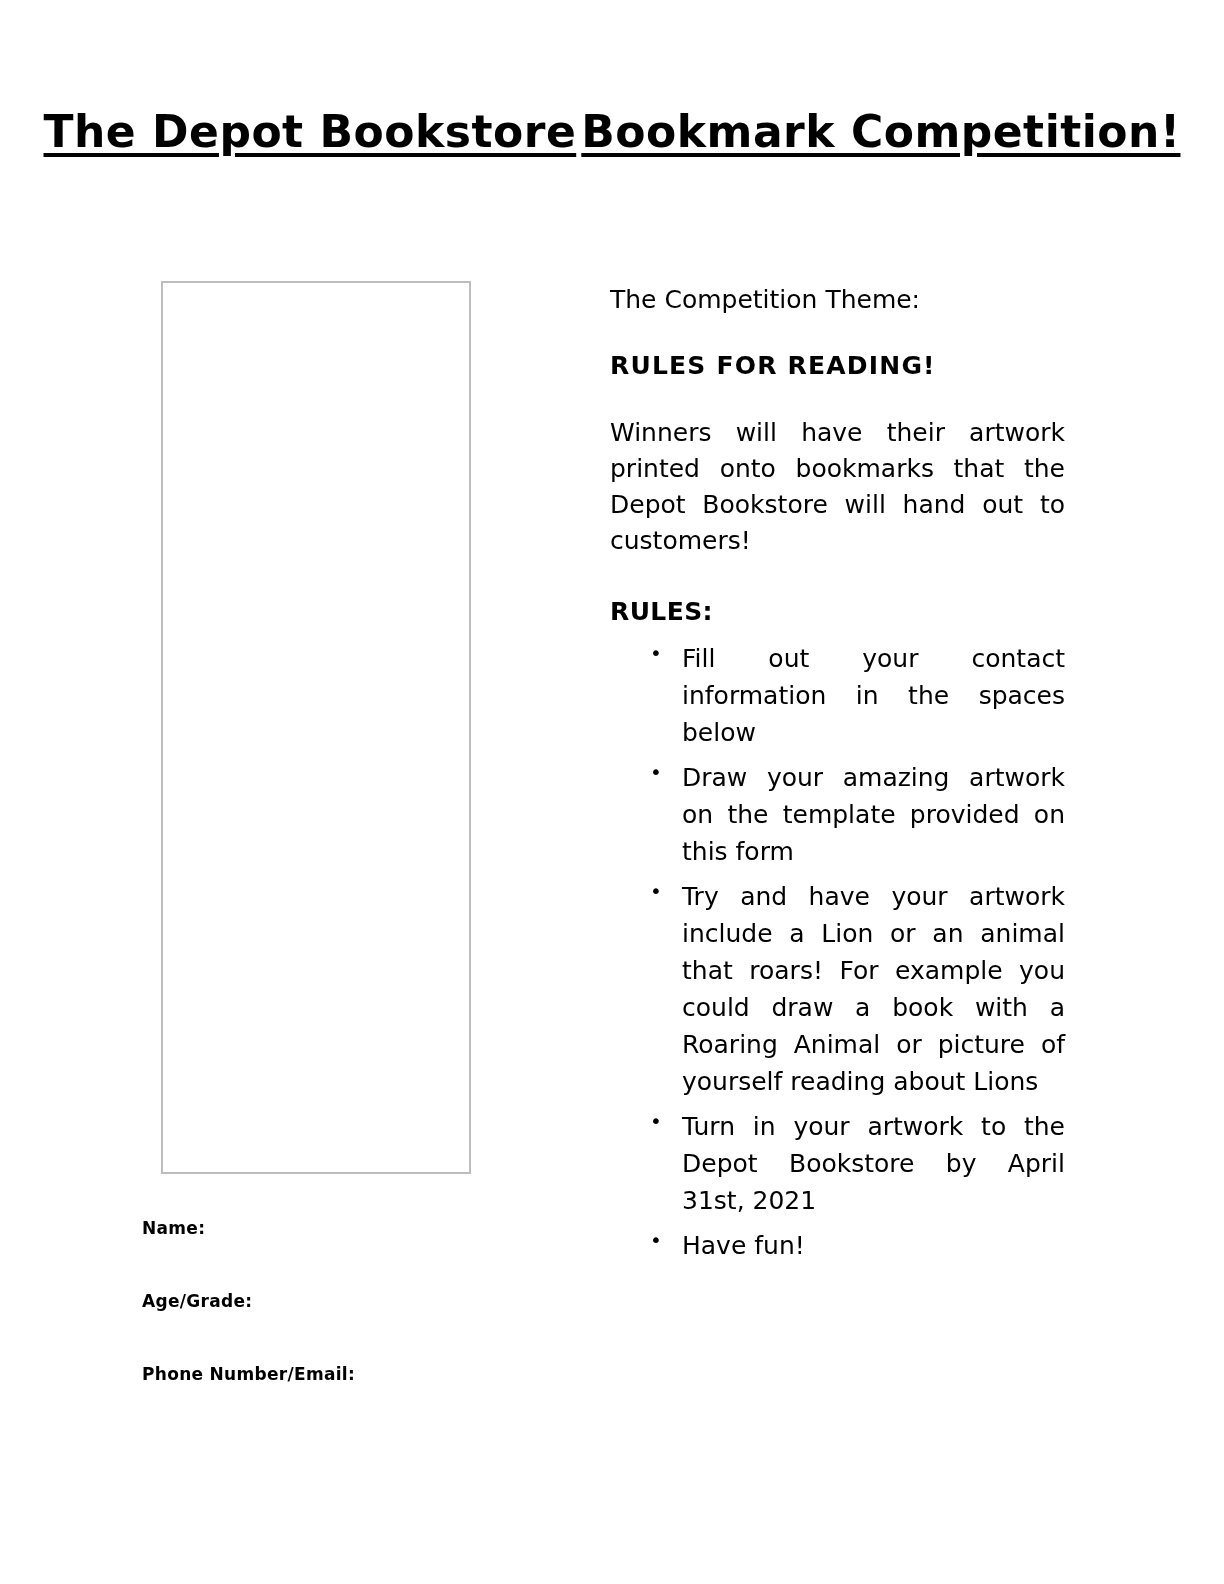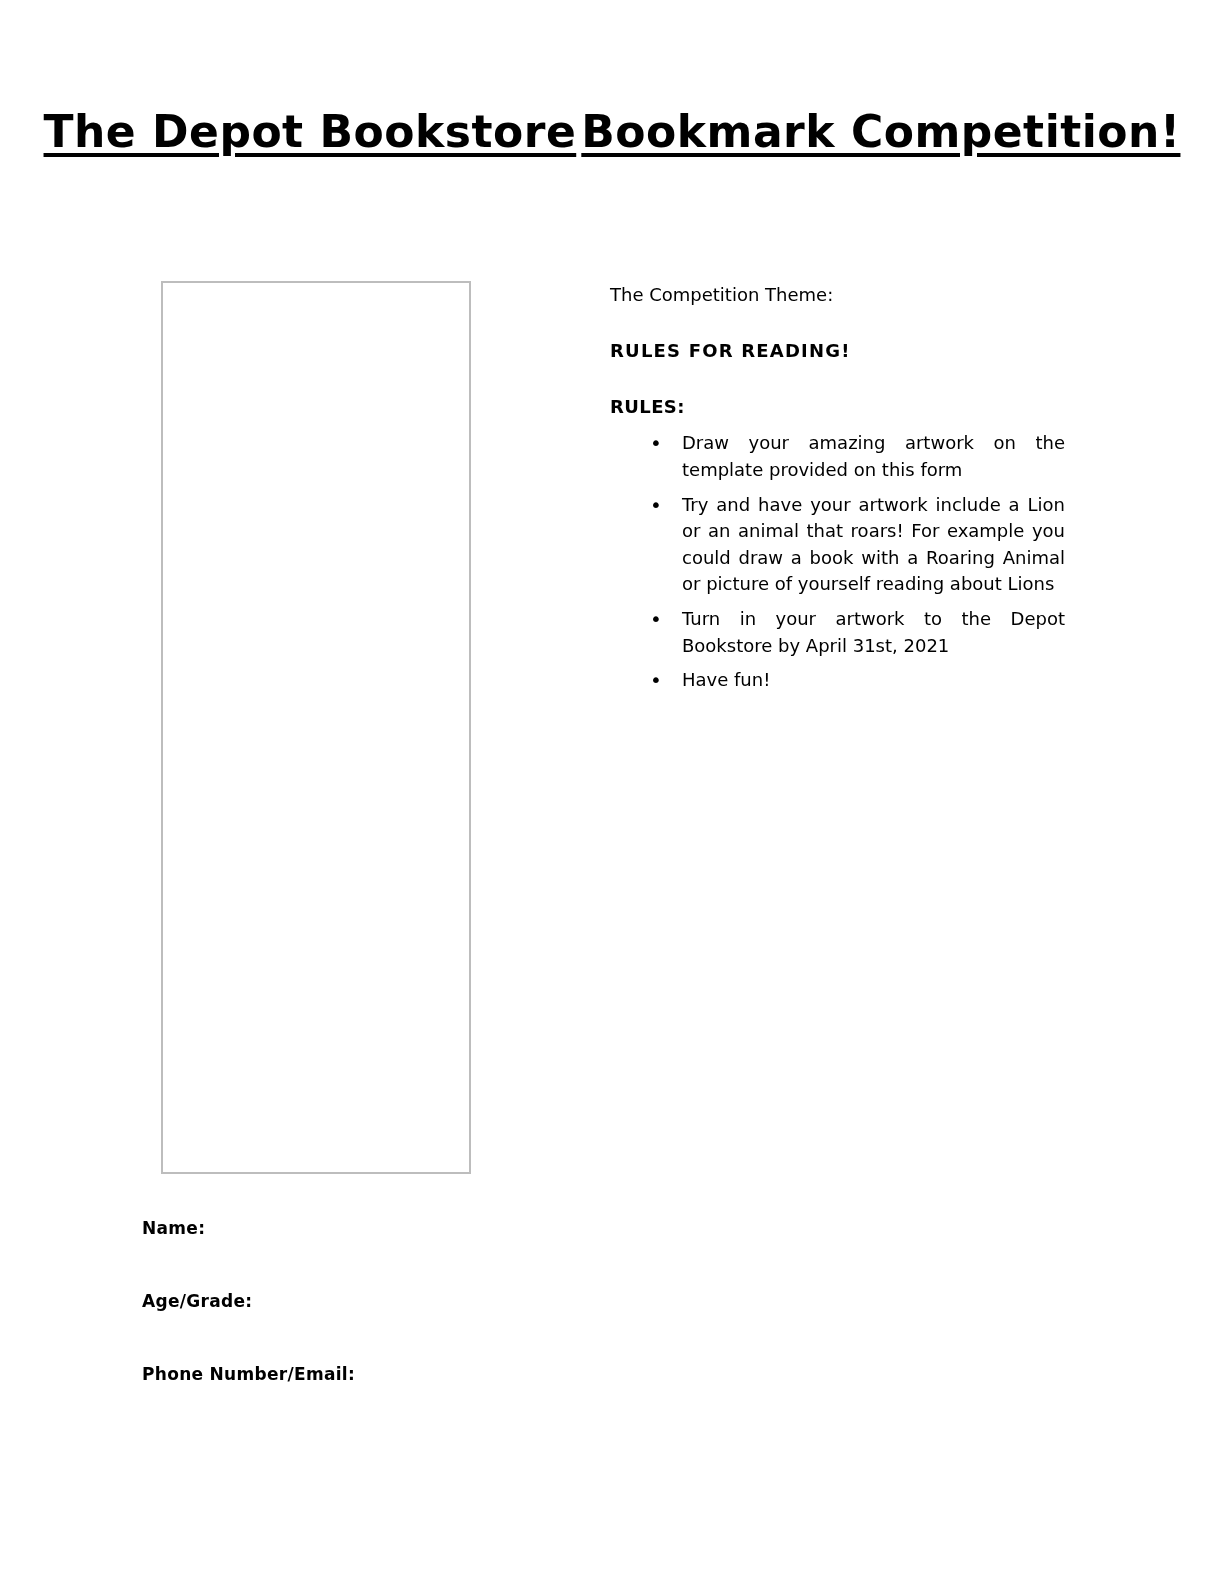--- a/index.html
+++ b/index.html
@@ -55,21 +55,21 @@
     background: #ffffff;
     box-sizing: border-box;
   }
 
   
   .content-col {
     position: absolute;
     left: 610px;
     top: 282px;
     width: 455px;
-    font-size: 18px;
+    font-size: 25px;
     line-height: 1.45;
   }
   .content-col p {
     margin: 0 0 26px 0;
     text-align: justify;
     text-justify: inter-word;
   }
   .theme-label {
     margin-bottom: 30px !important;
   }
@@ -132,22 +132,24 @@
   <div class="title-block">
     <div class="title-line">The Depot Bookstore</div>
     <div class="title-line second">Bookmark Competition!</div>
   </div>
 
   <div class="bookmark-box"></div>
 
   <div class="content-col">
     <p class="theme-label">The Competition Theme:</p>
     <p class="theme-value">RULES FOR READING!</p>
+    <p class="blurb">Winners will have their artwork printed onto bookmarks that the Depot Bookstore will hand out to customers!</p>
     <p class="rules-label">RULES:</p>
     <ul class="rules">
+      <li>Fill out your contact information in the spaces below</li>
       <li>Draw your amazing artwork on the template provided on this form</li>
       <li>Try and have your artwork include a Lion or an animal that roars! For example you could draw a book with a Roaring Animal or picture of yourself reading about Lions</li>
       <li>Turn in your artwork to the Depot Bookstore by April 31st, 2021</li>
       <li>Have fun!</li>
     </ul>
   </div>
 
   <div class="form-fields">
     <div class="field">Name:</div>
     <div class="field">Age/Grade:</div>

